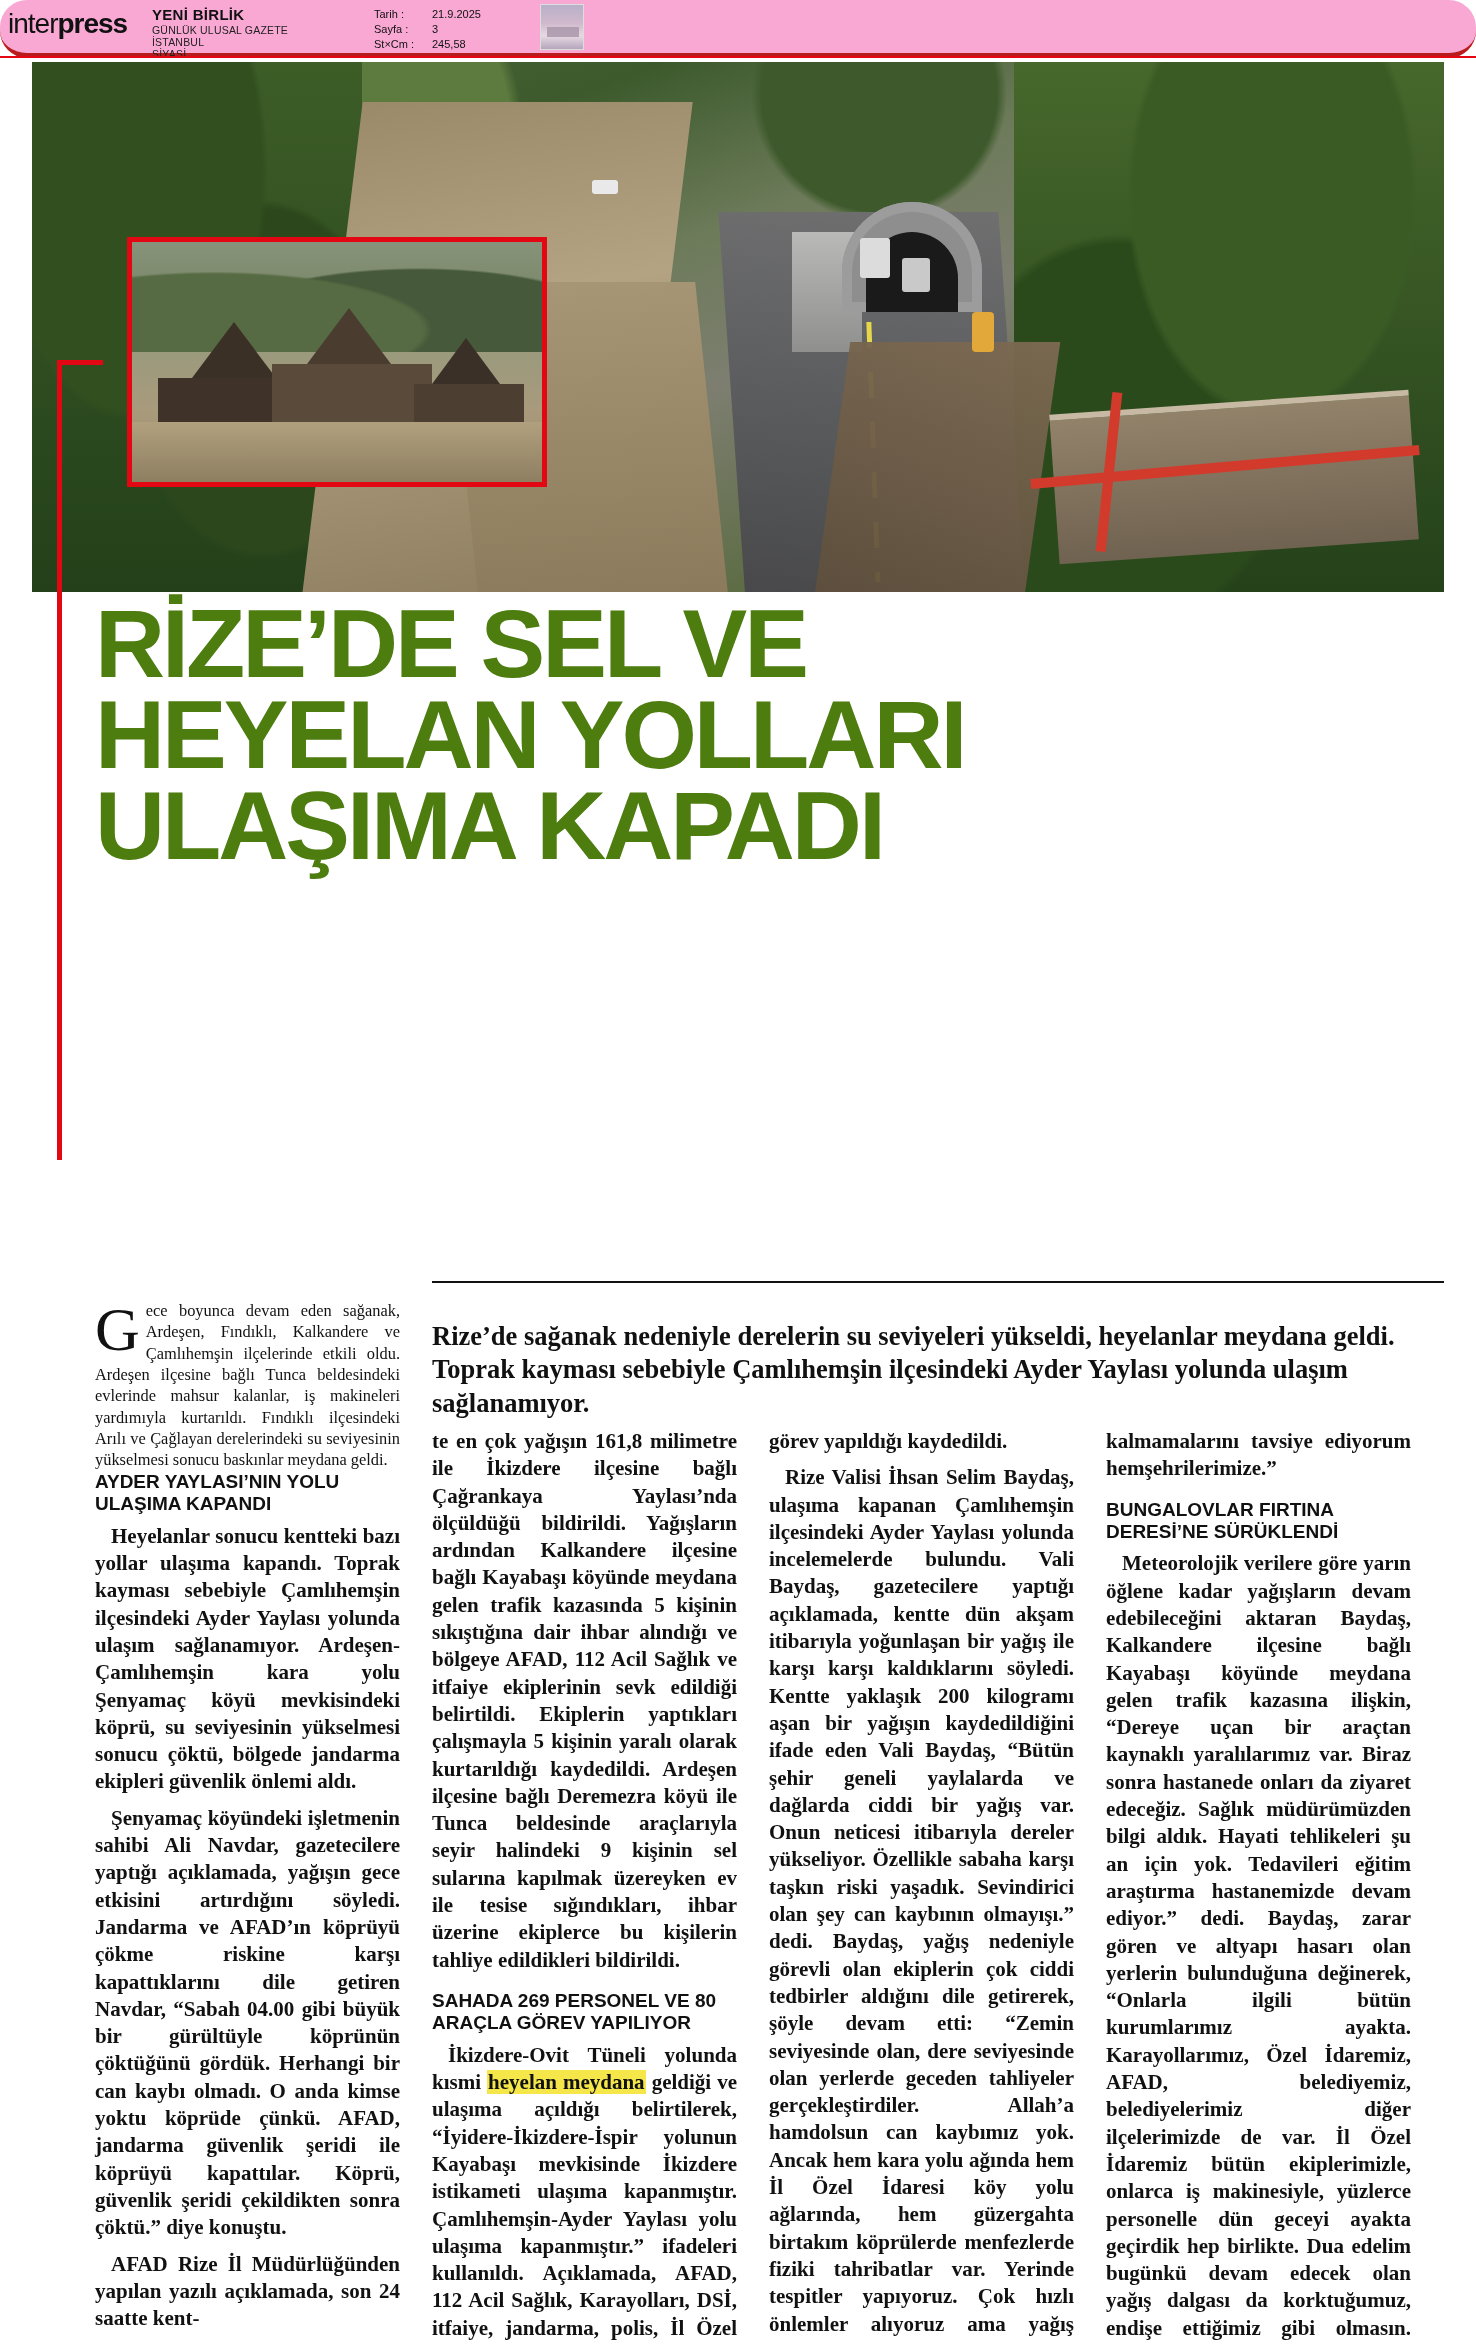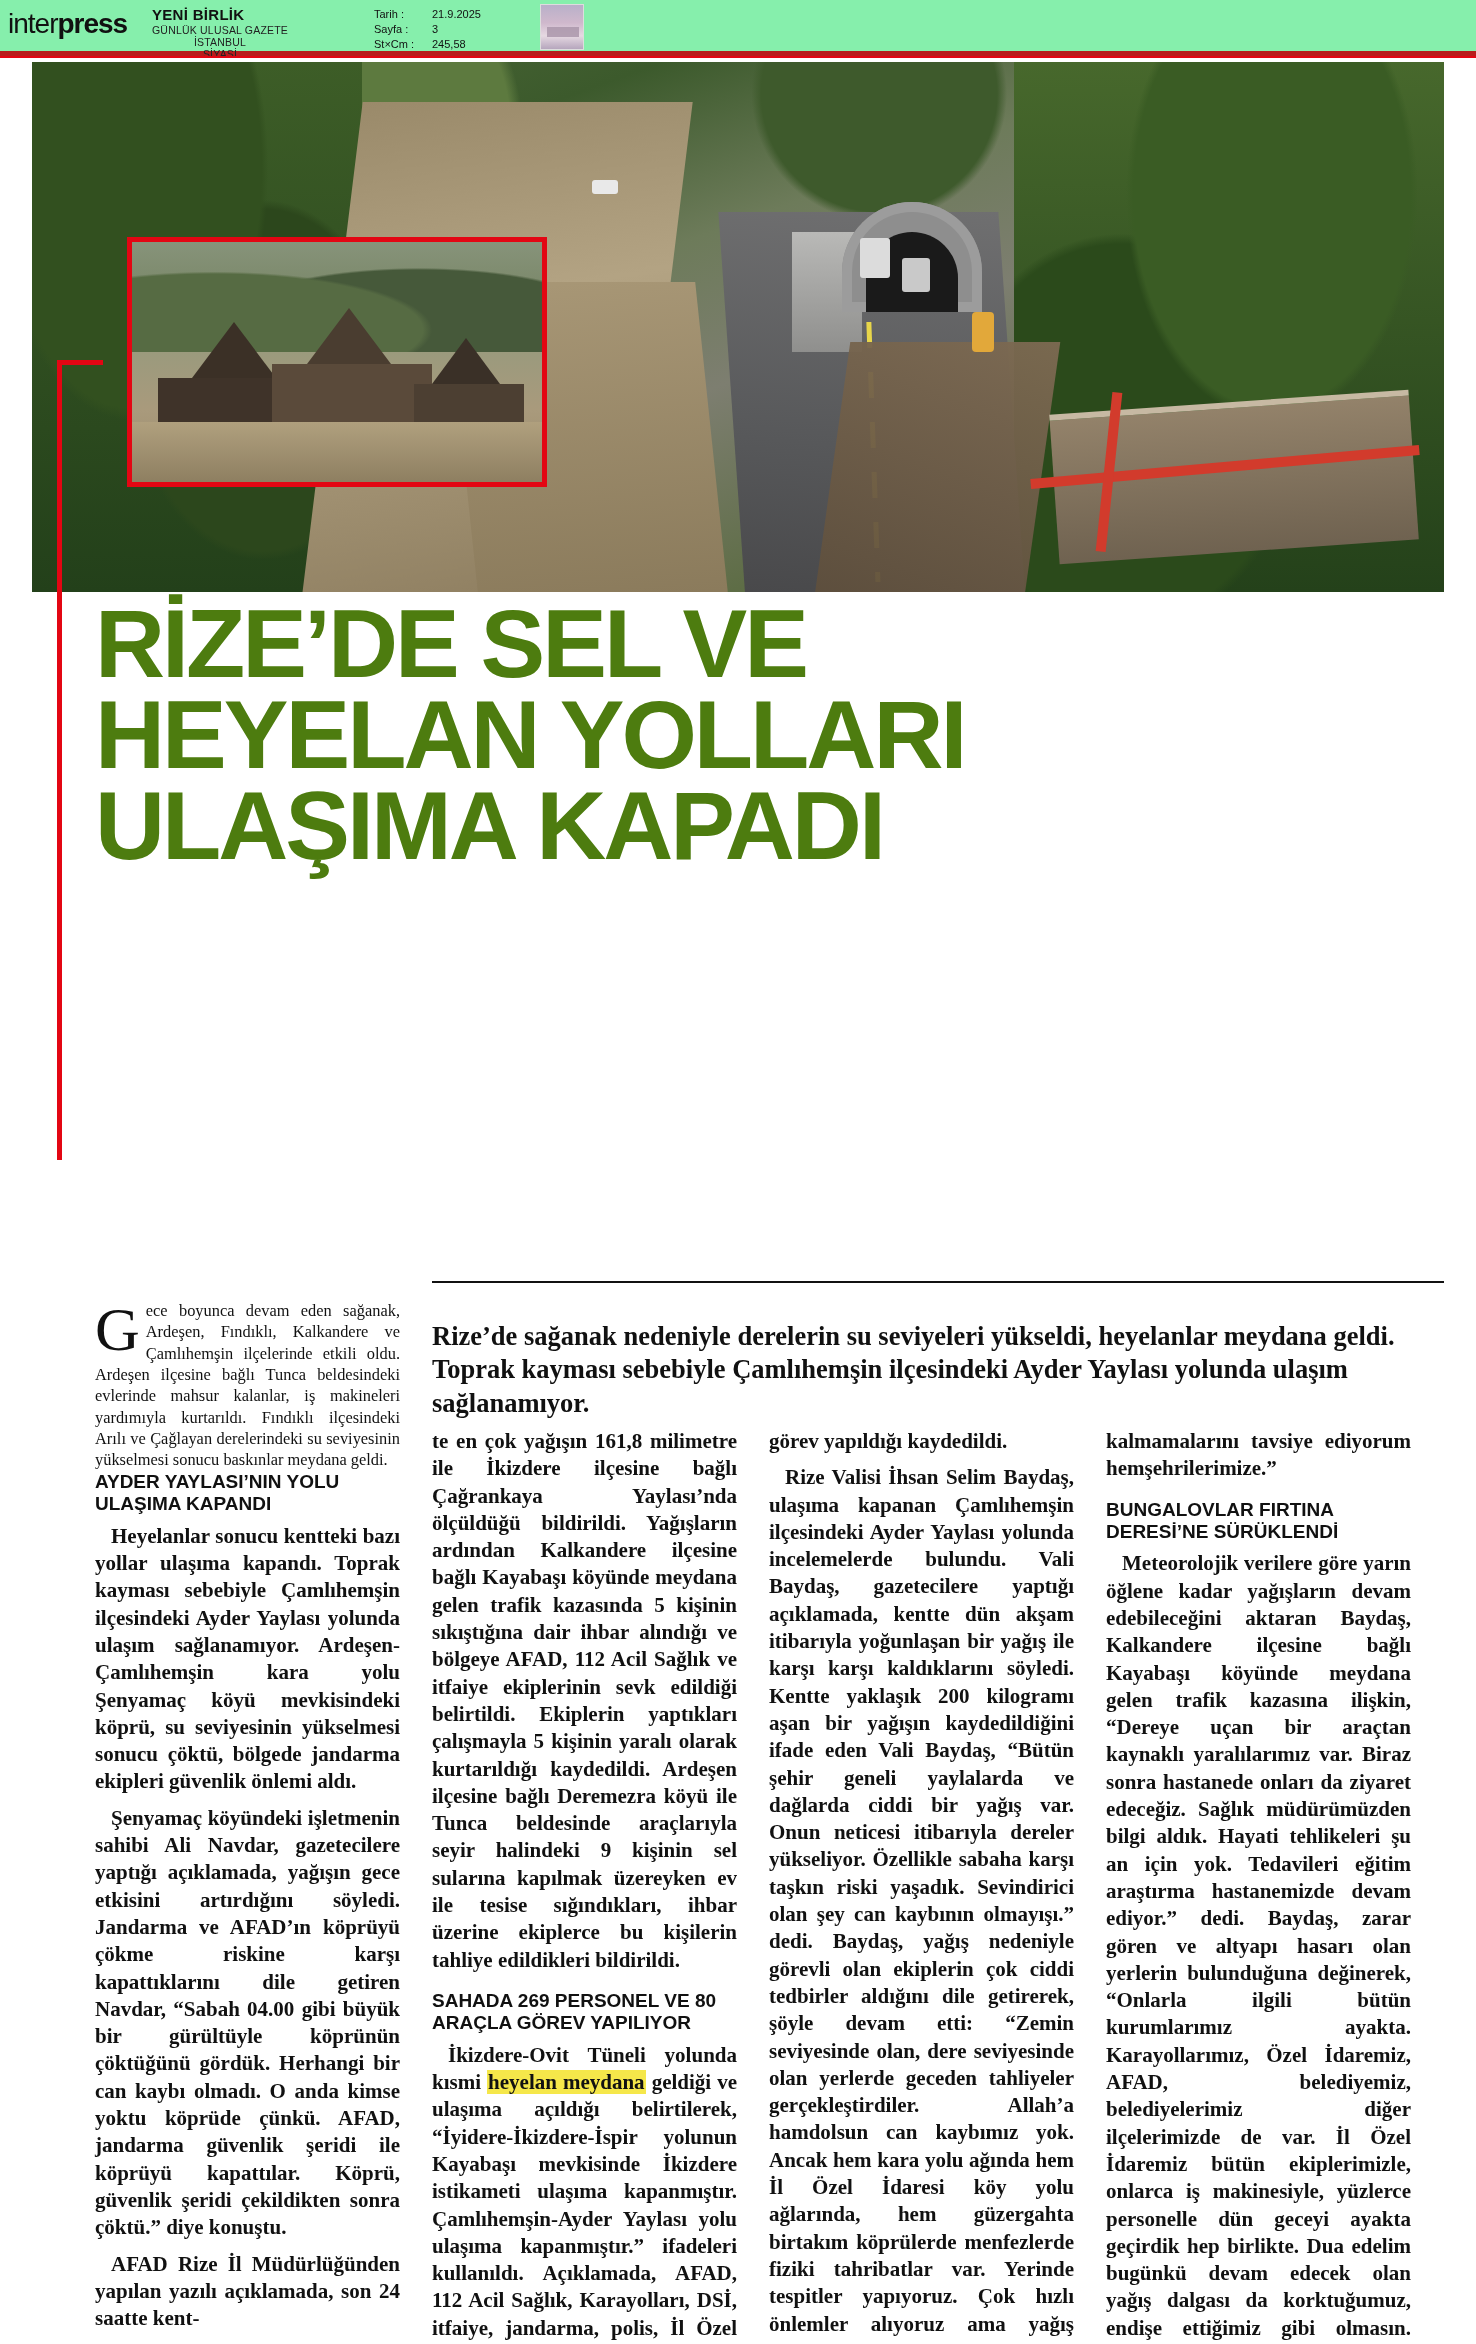--- a/index.html
+++ b/index.html
@@ -9,37 +9,38 @@
     background:#ffffff;
     font-family:"Liberation Serif", serif;
     color:#111;
     position:relative;
     overflow:hidden;
   }
 
   
   .topbar {
     position:absolute; left:0; top:0; width:1476px; height:58px;
-    background:#86efac;
-    border-bottom:7px solid #b91c1c;
+    background:#f9a8d4;
+    border-bottom:5px solid #b91c1c;
+    border-radius:27px;
   }
   .logo {
     position:absolute; left:8px; top:8px;
     font-family:"Liberation Sans", sans-serif;
     font-size:28px; letter-spacing:-1px;
   }
   .logo .inter { color:#111; font-weight:400; }
   .logo .press { color:#111; font-weight:700; }
   .masthead {
     position:absolute; left:152px; top:6px;
     font-family:"Liberation Sans", sans-serif;
     line-height:1.18;
   }
   .masthead .name { font-size:15px; font-weight:700; color:#111; letter-spacing:.3px;}
-  .masthead .sub { font-size:10.5px; color:#222; letter-spacing:.2px;text-align:center; }
+  .masthead .sub { font-size:10.5px; color:#222; letter-spacing:.2px; }
   .metabox {
     position:absolute; left:374px; top:7px;
     font-family:"Liberation Sans", sans-serif;
     font-size:11px; color:#111; line-height:1.35;
   }
   .metabox .row { display:flex; }
   .metabox .k { width:58px; }
   .metabox .v { }
   .thumb {
     position:absolute; left:540px; top:4px; width:44px; height:46px;

